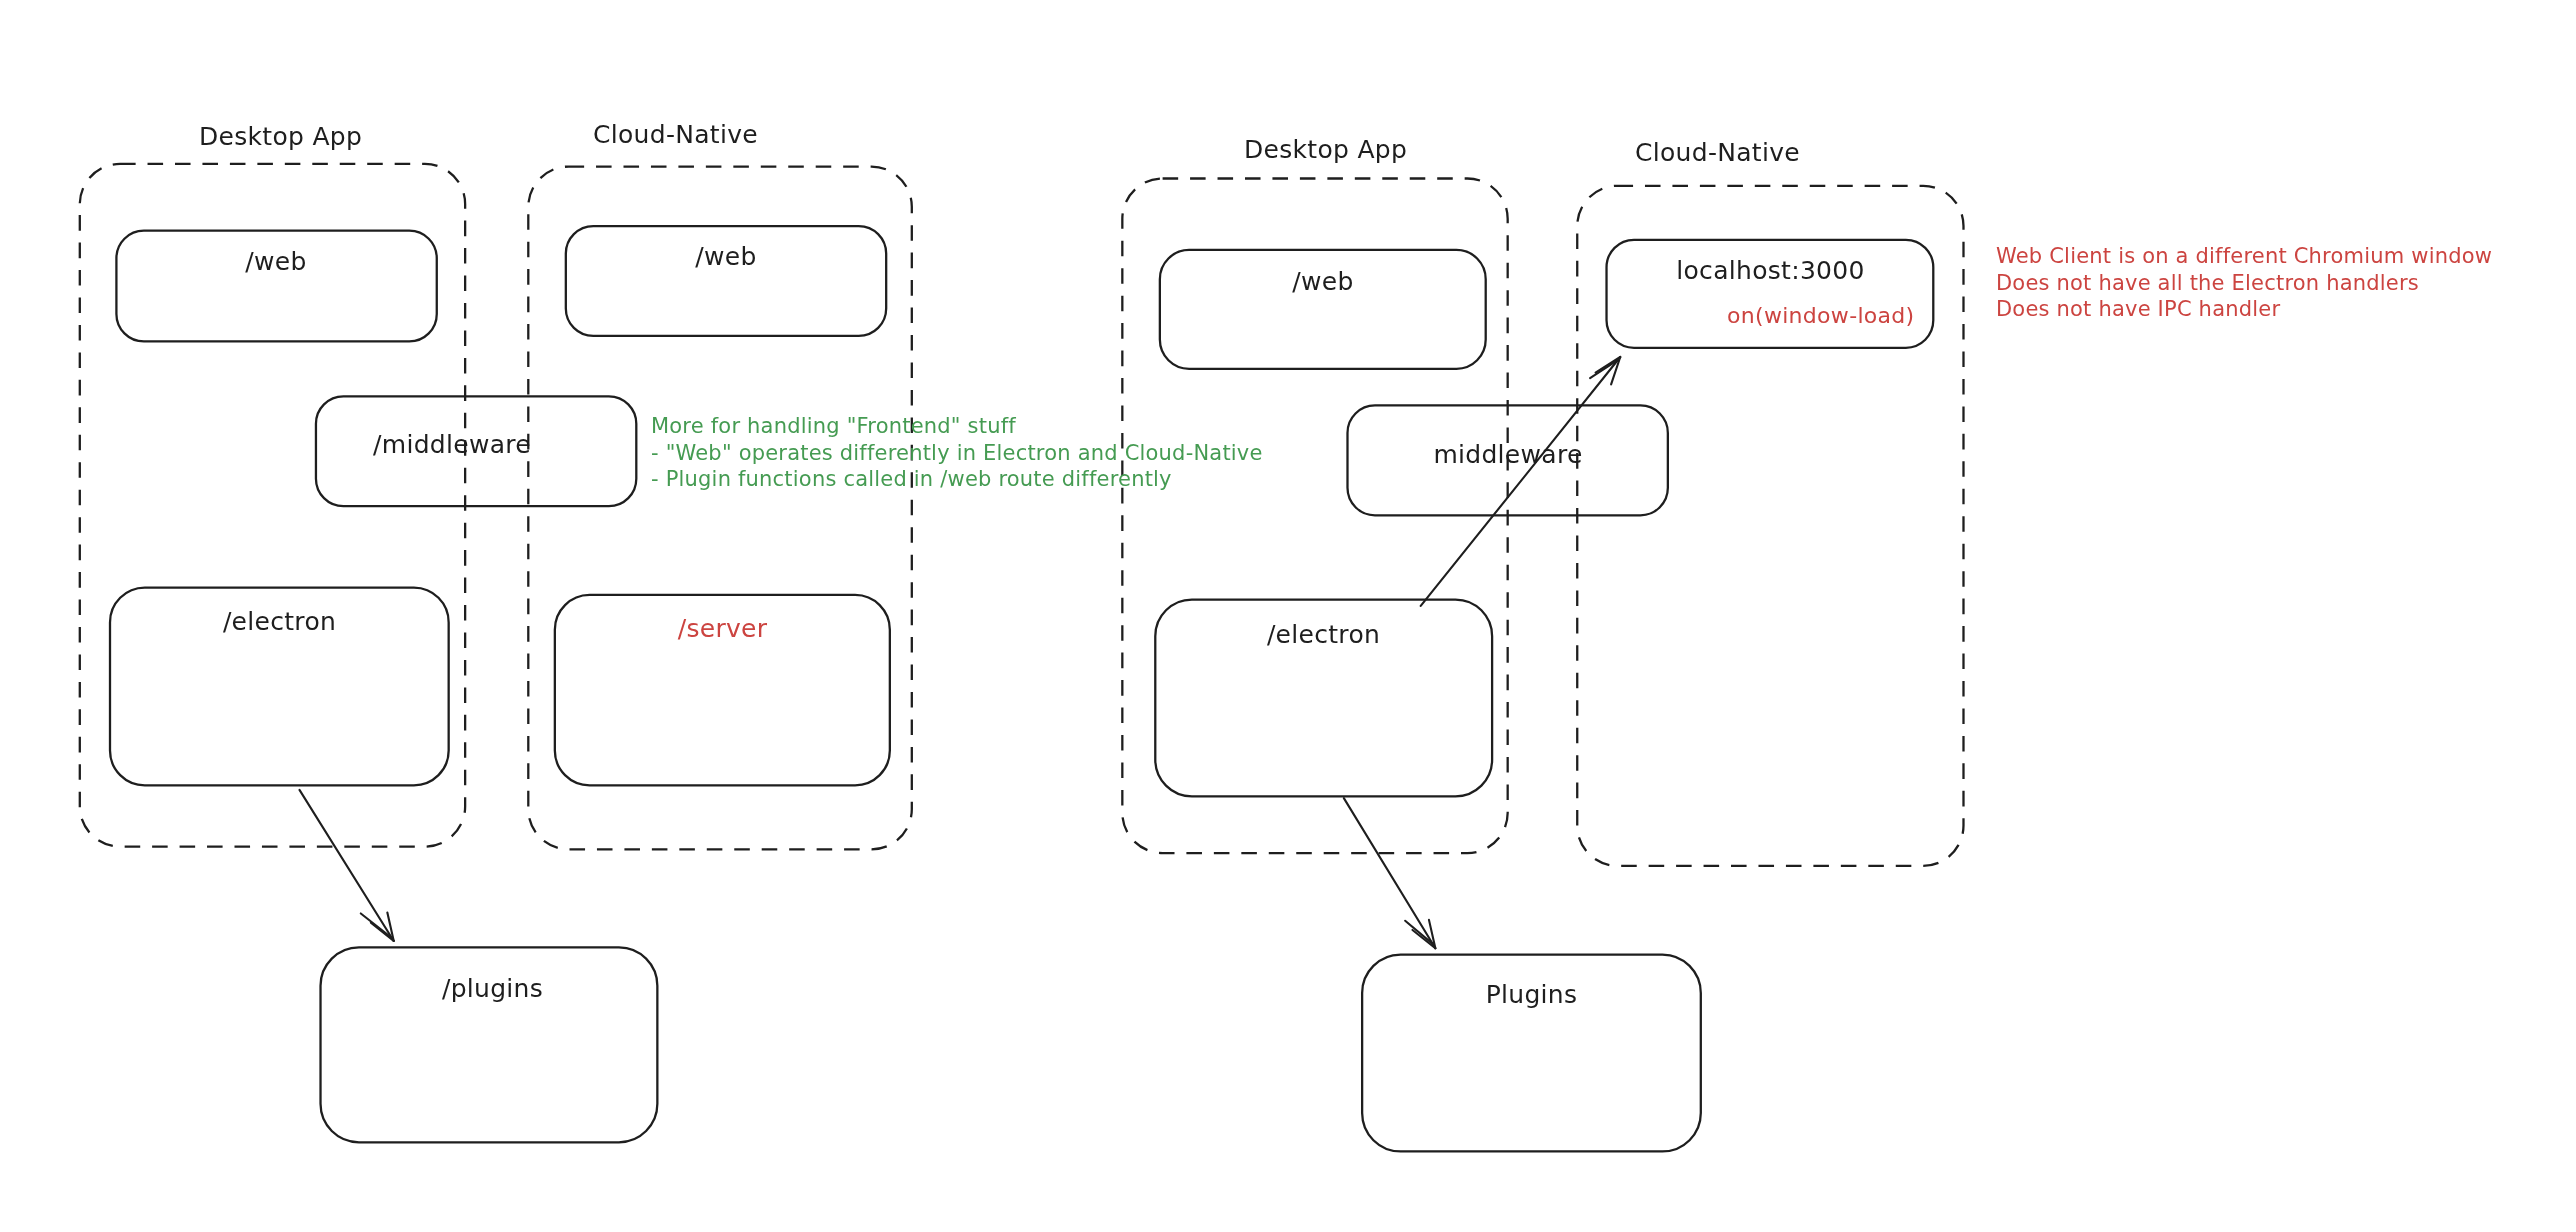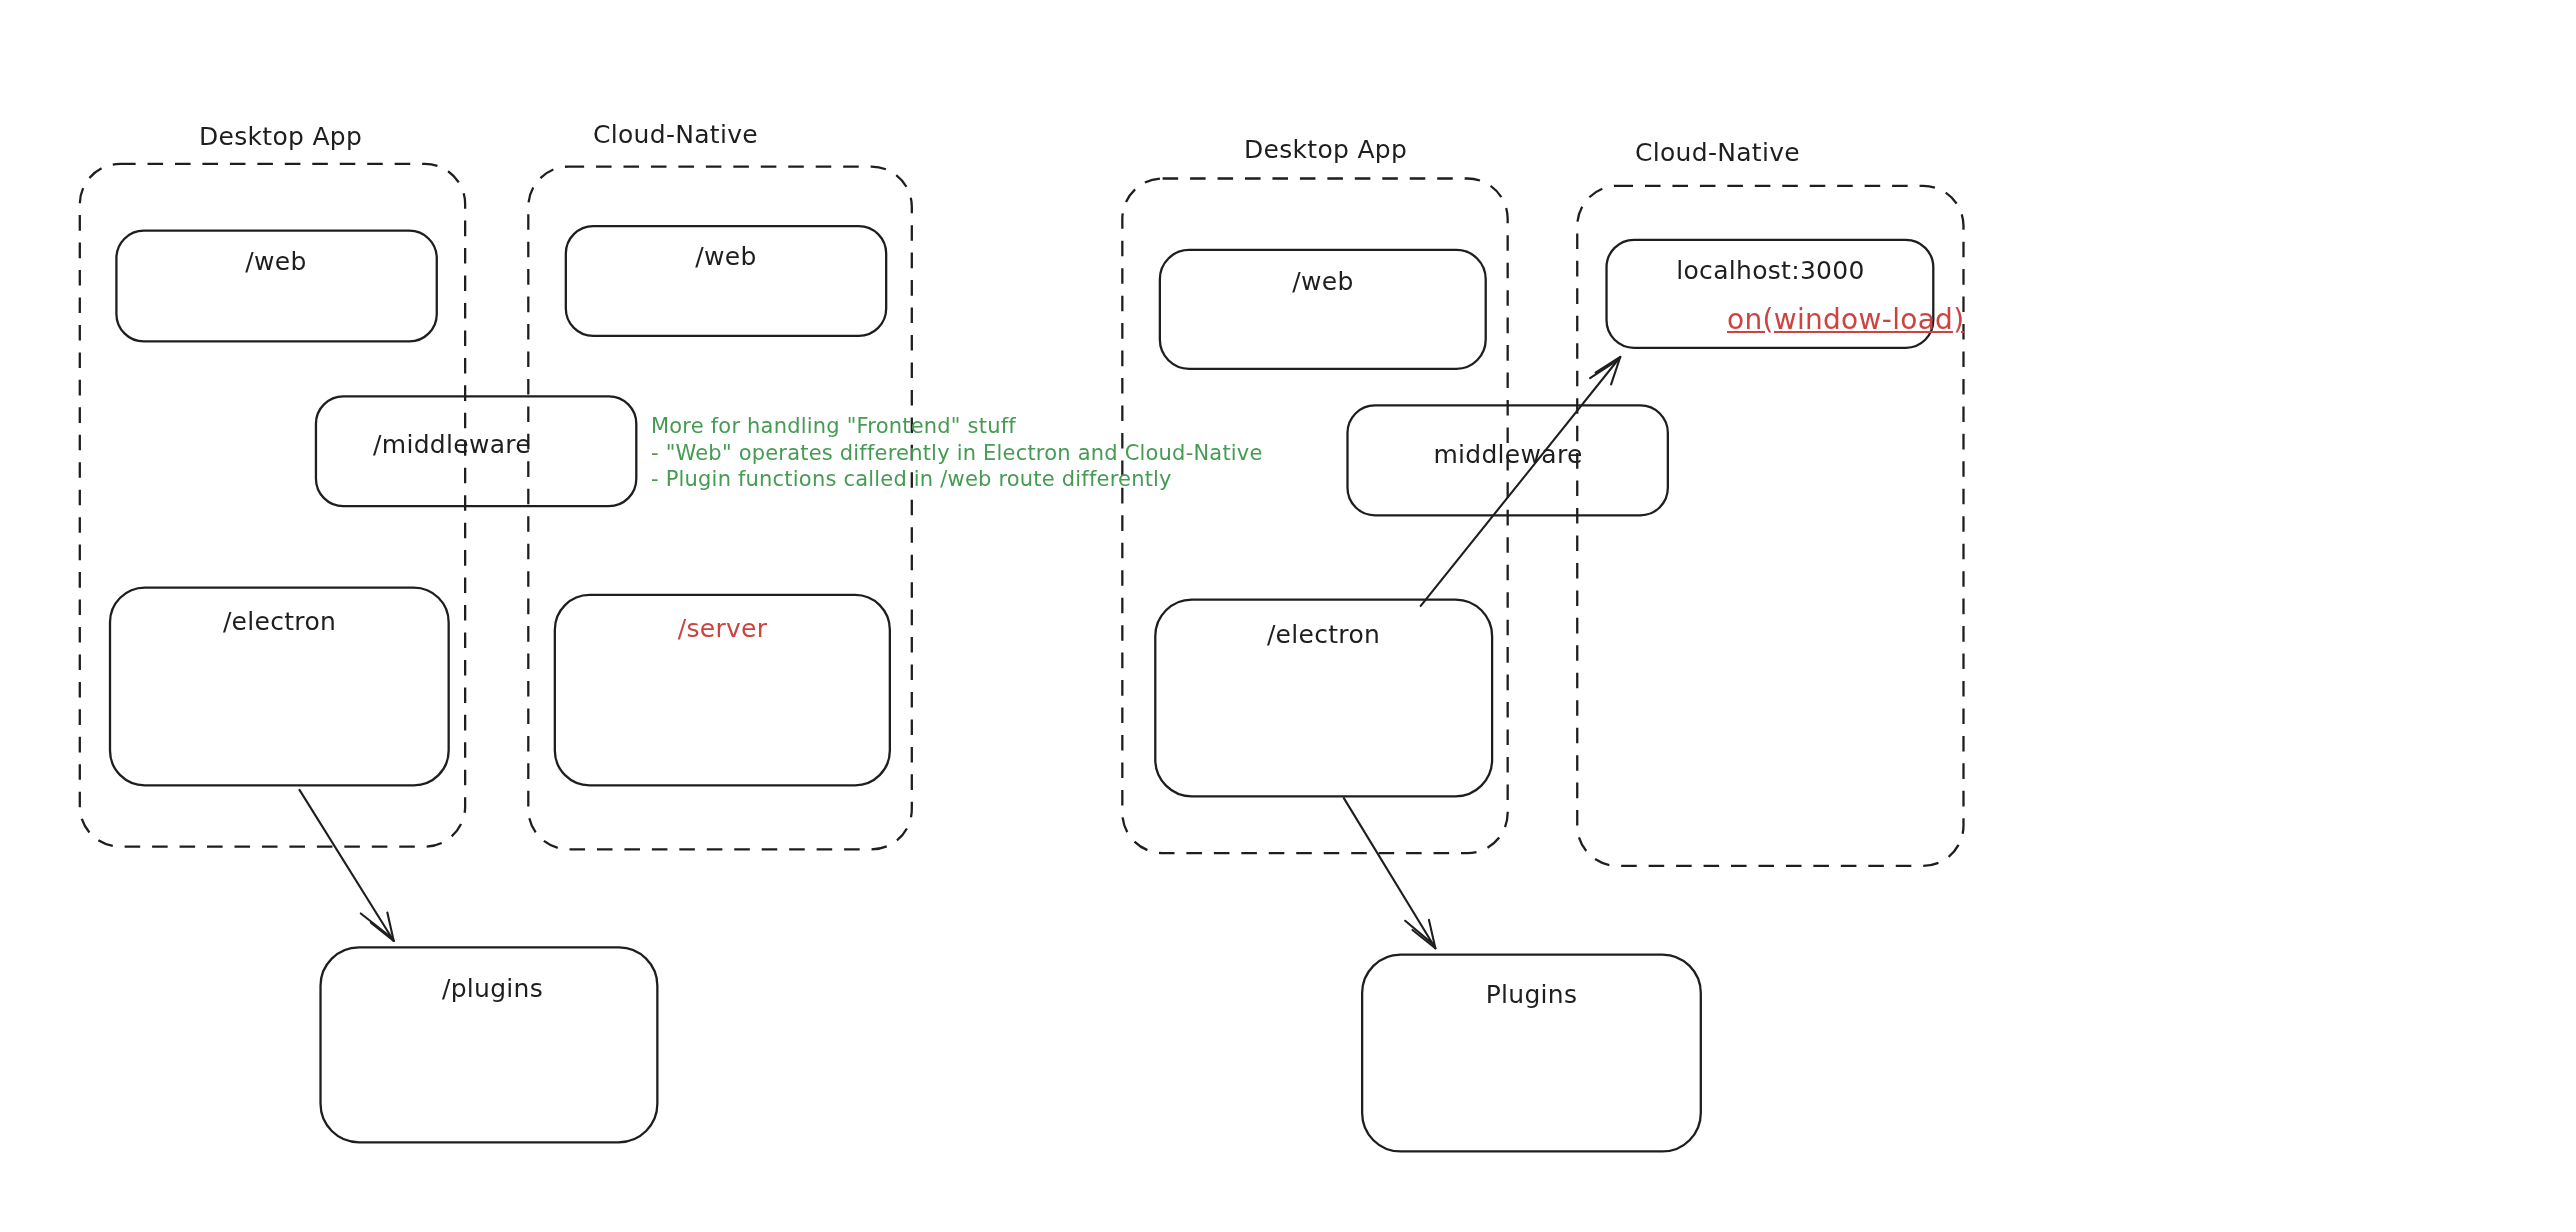--- a/index.html
+++ b/index.html
@@ -24,21 +24,21 @@
   .red{color:#cc4440;}
   .note{
     position:absolute;
     font-size:21px;
     line-height:26.5px;
     white-space:nowrap;
     letter-spacing:0.2px;
   }
   .note.green{color:#459b52;}
   .note.redtext{color:#cc4440;}
-  .sub-label{font-size:28px;text-decoration:underline;}
+  .sub-label{font-size:22px;}
 
   
   #gl-desktop-left  {left:199px; top:122px;}
   #gl-cloud-left    {left:593px; top:120px;}
   #gl-desktop-right {left:1244px;top:135px;}
   #gl-cloud-right   {left:1635px;top:138px;}
 
   
   #nl-web-left        {left:116px; top:247px; width:320px;}
   #nl-web-cloud       {left:566px; top:242px; width:320px;}
@@ -120,15 +120,20 @@
   <div class="lbl node-label" id="nl-middleware-right">middleware</div>
   <div class="lbl node-label" id="nl-electron-right">/electron</div>
   <div class="lbl node-label" id="nl-plugins-right">Plugins</div>
 
   <div class="note green" id="green-note">
     <div>More for handling "Frontend" stuff</div>
     <div>- "Web" operates differently in Electron and Cloud-Native</div>
     <div>- Plugin functions called in /web route differently</div>
   </div>
 
+  <div class="note redtext" id="red-note">
+    <div>Web Client is on a different Chromium window</div>
+    <div>Does not have all the Electron handlers</div>
+    <div>Does not have IPC handler</div>
+  </div>
 
 </div>
 
 
 </body></html>

